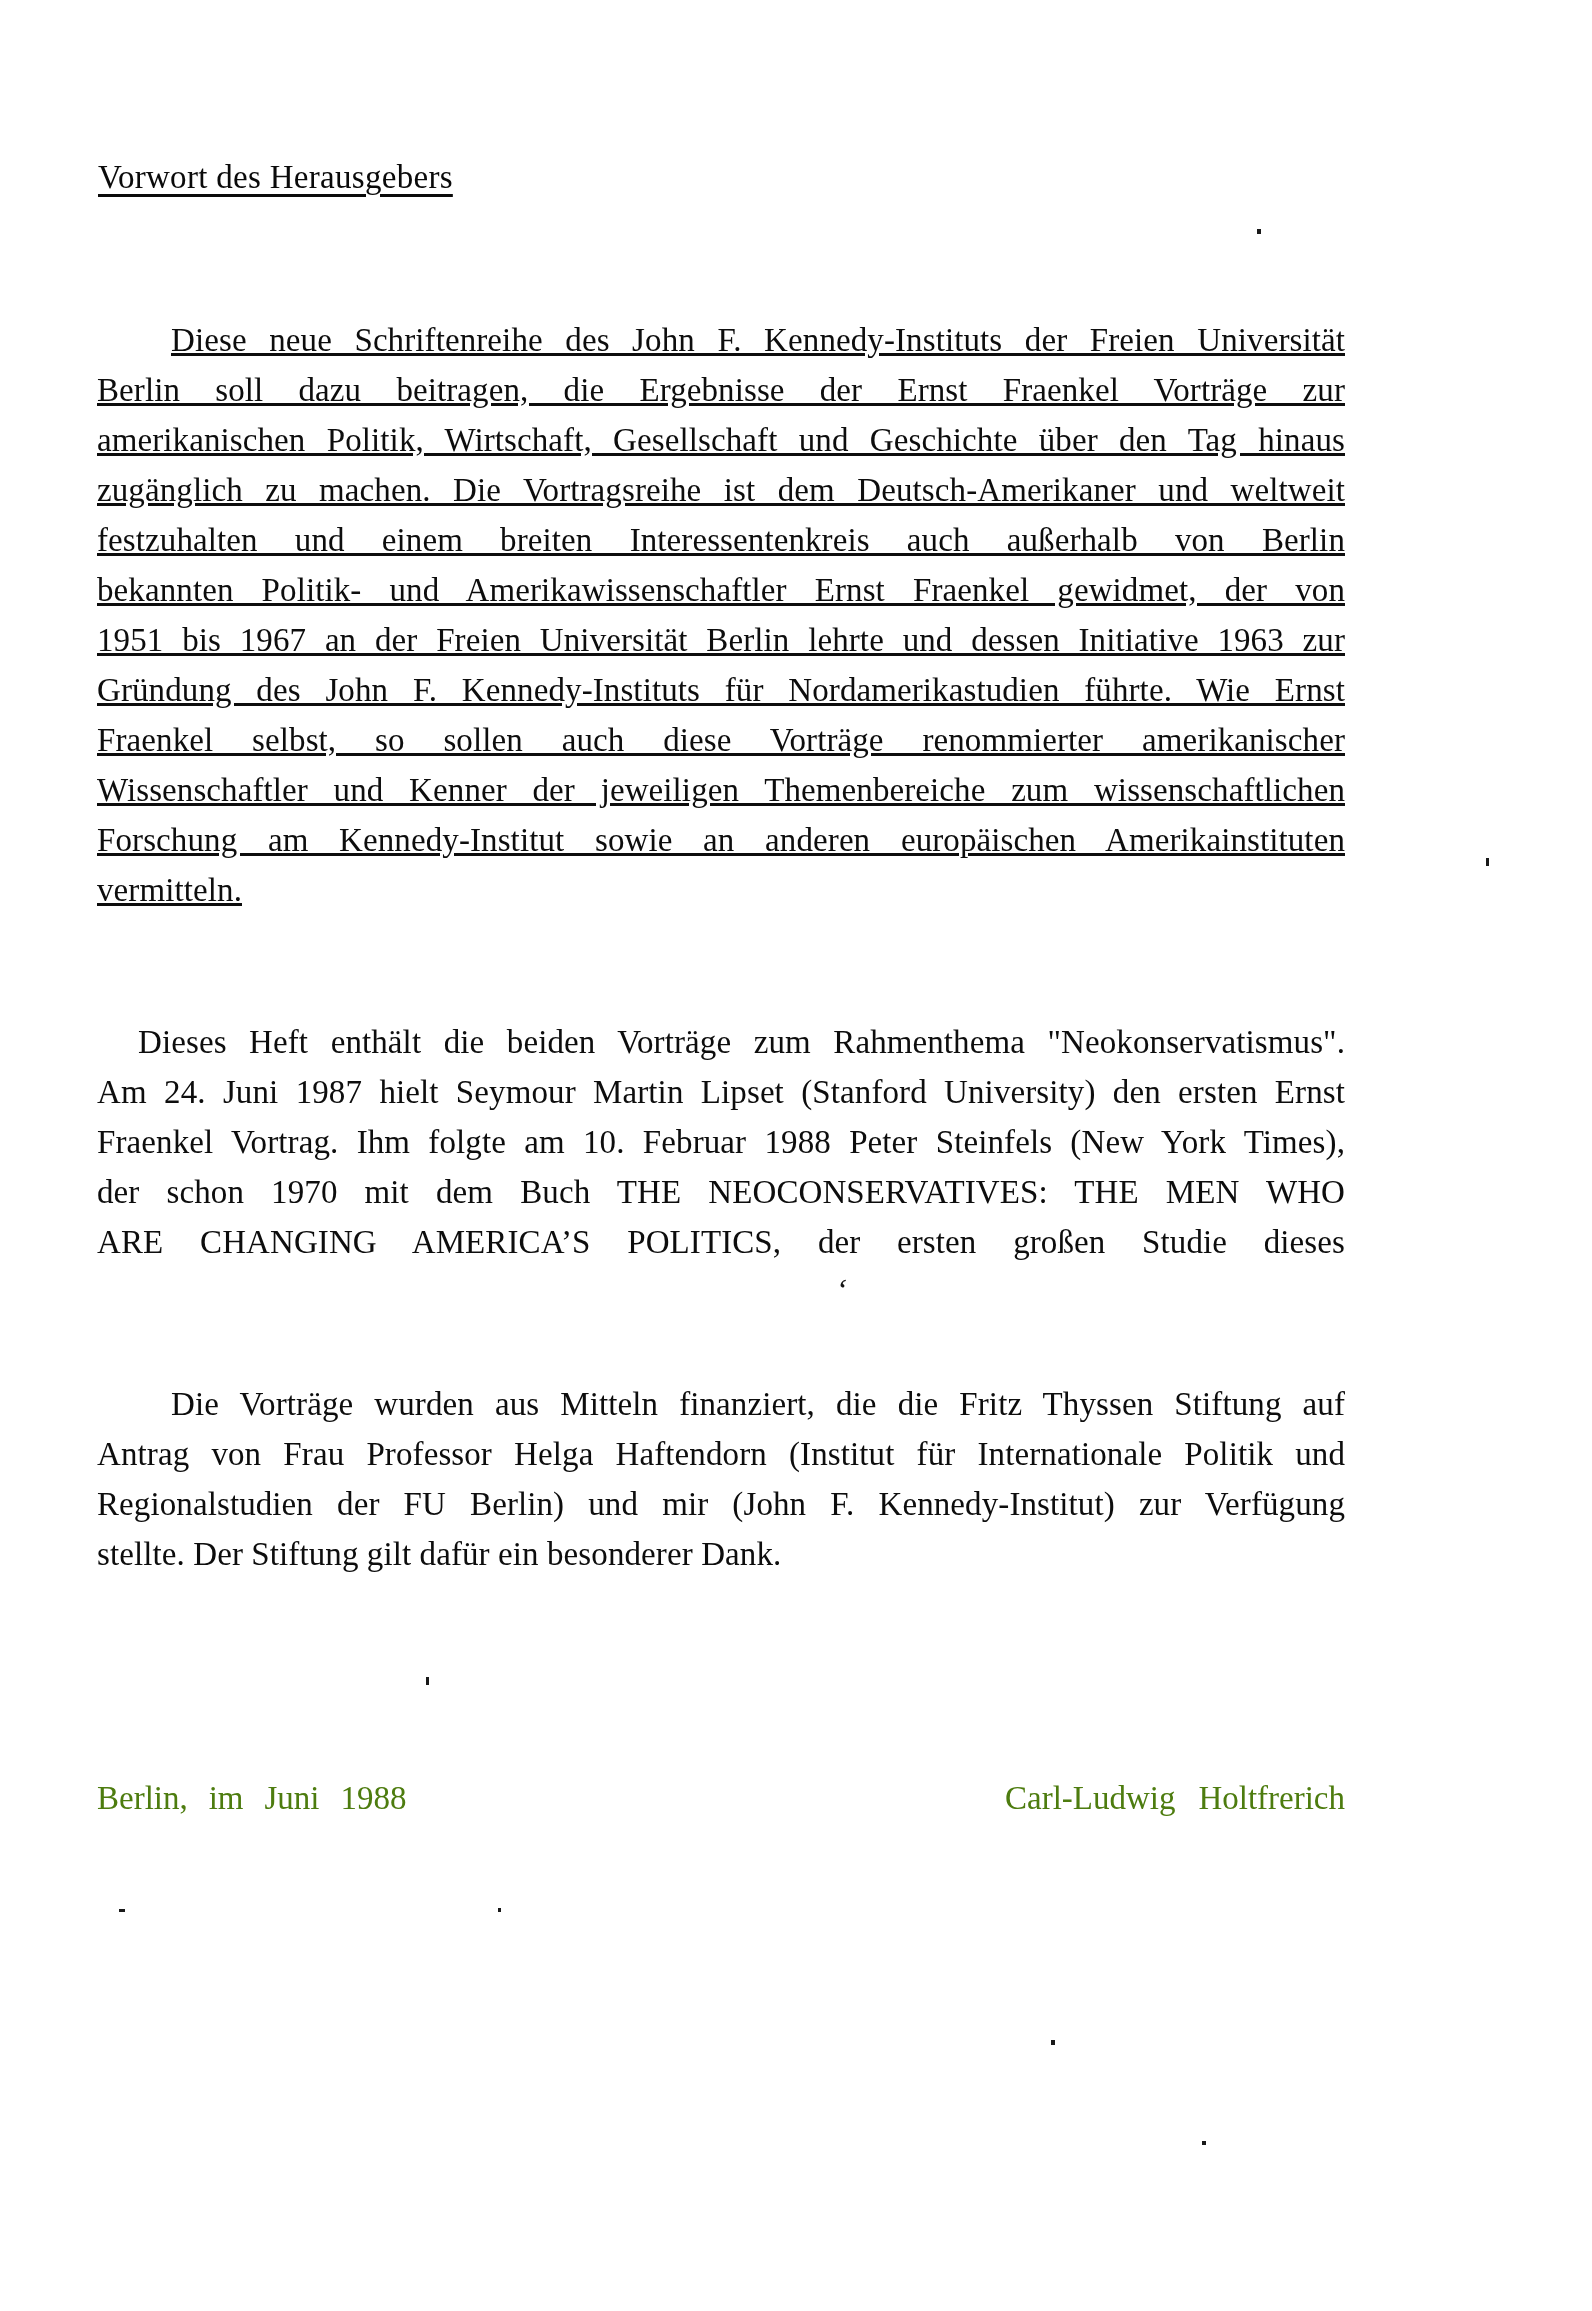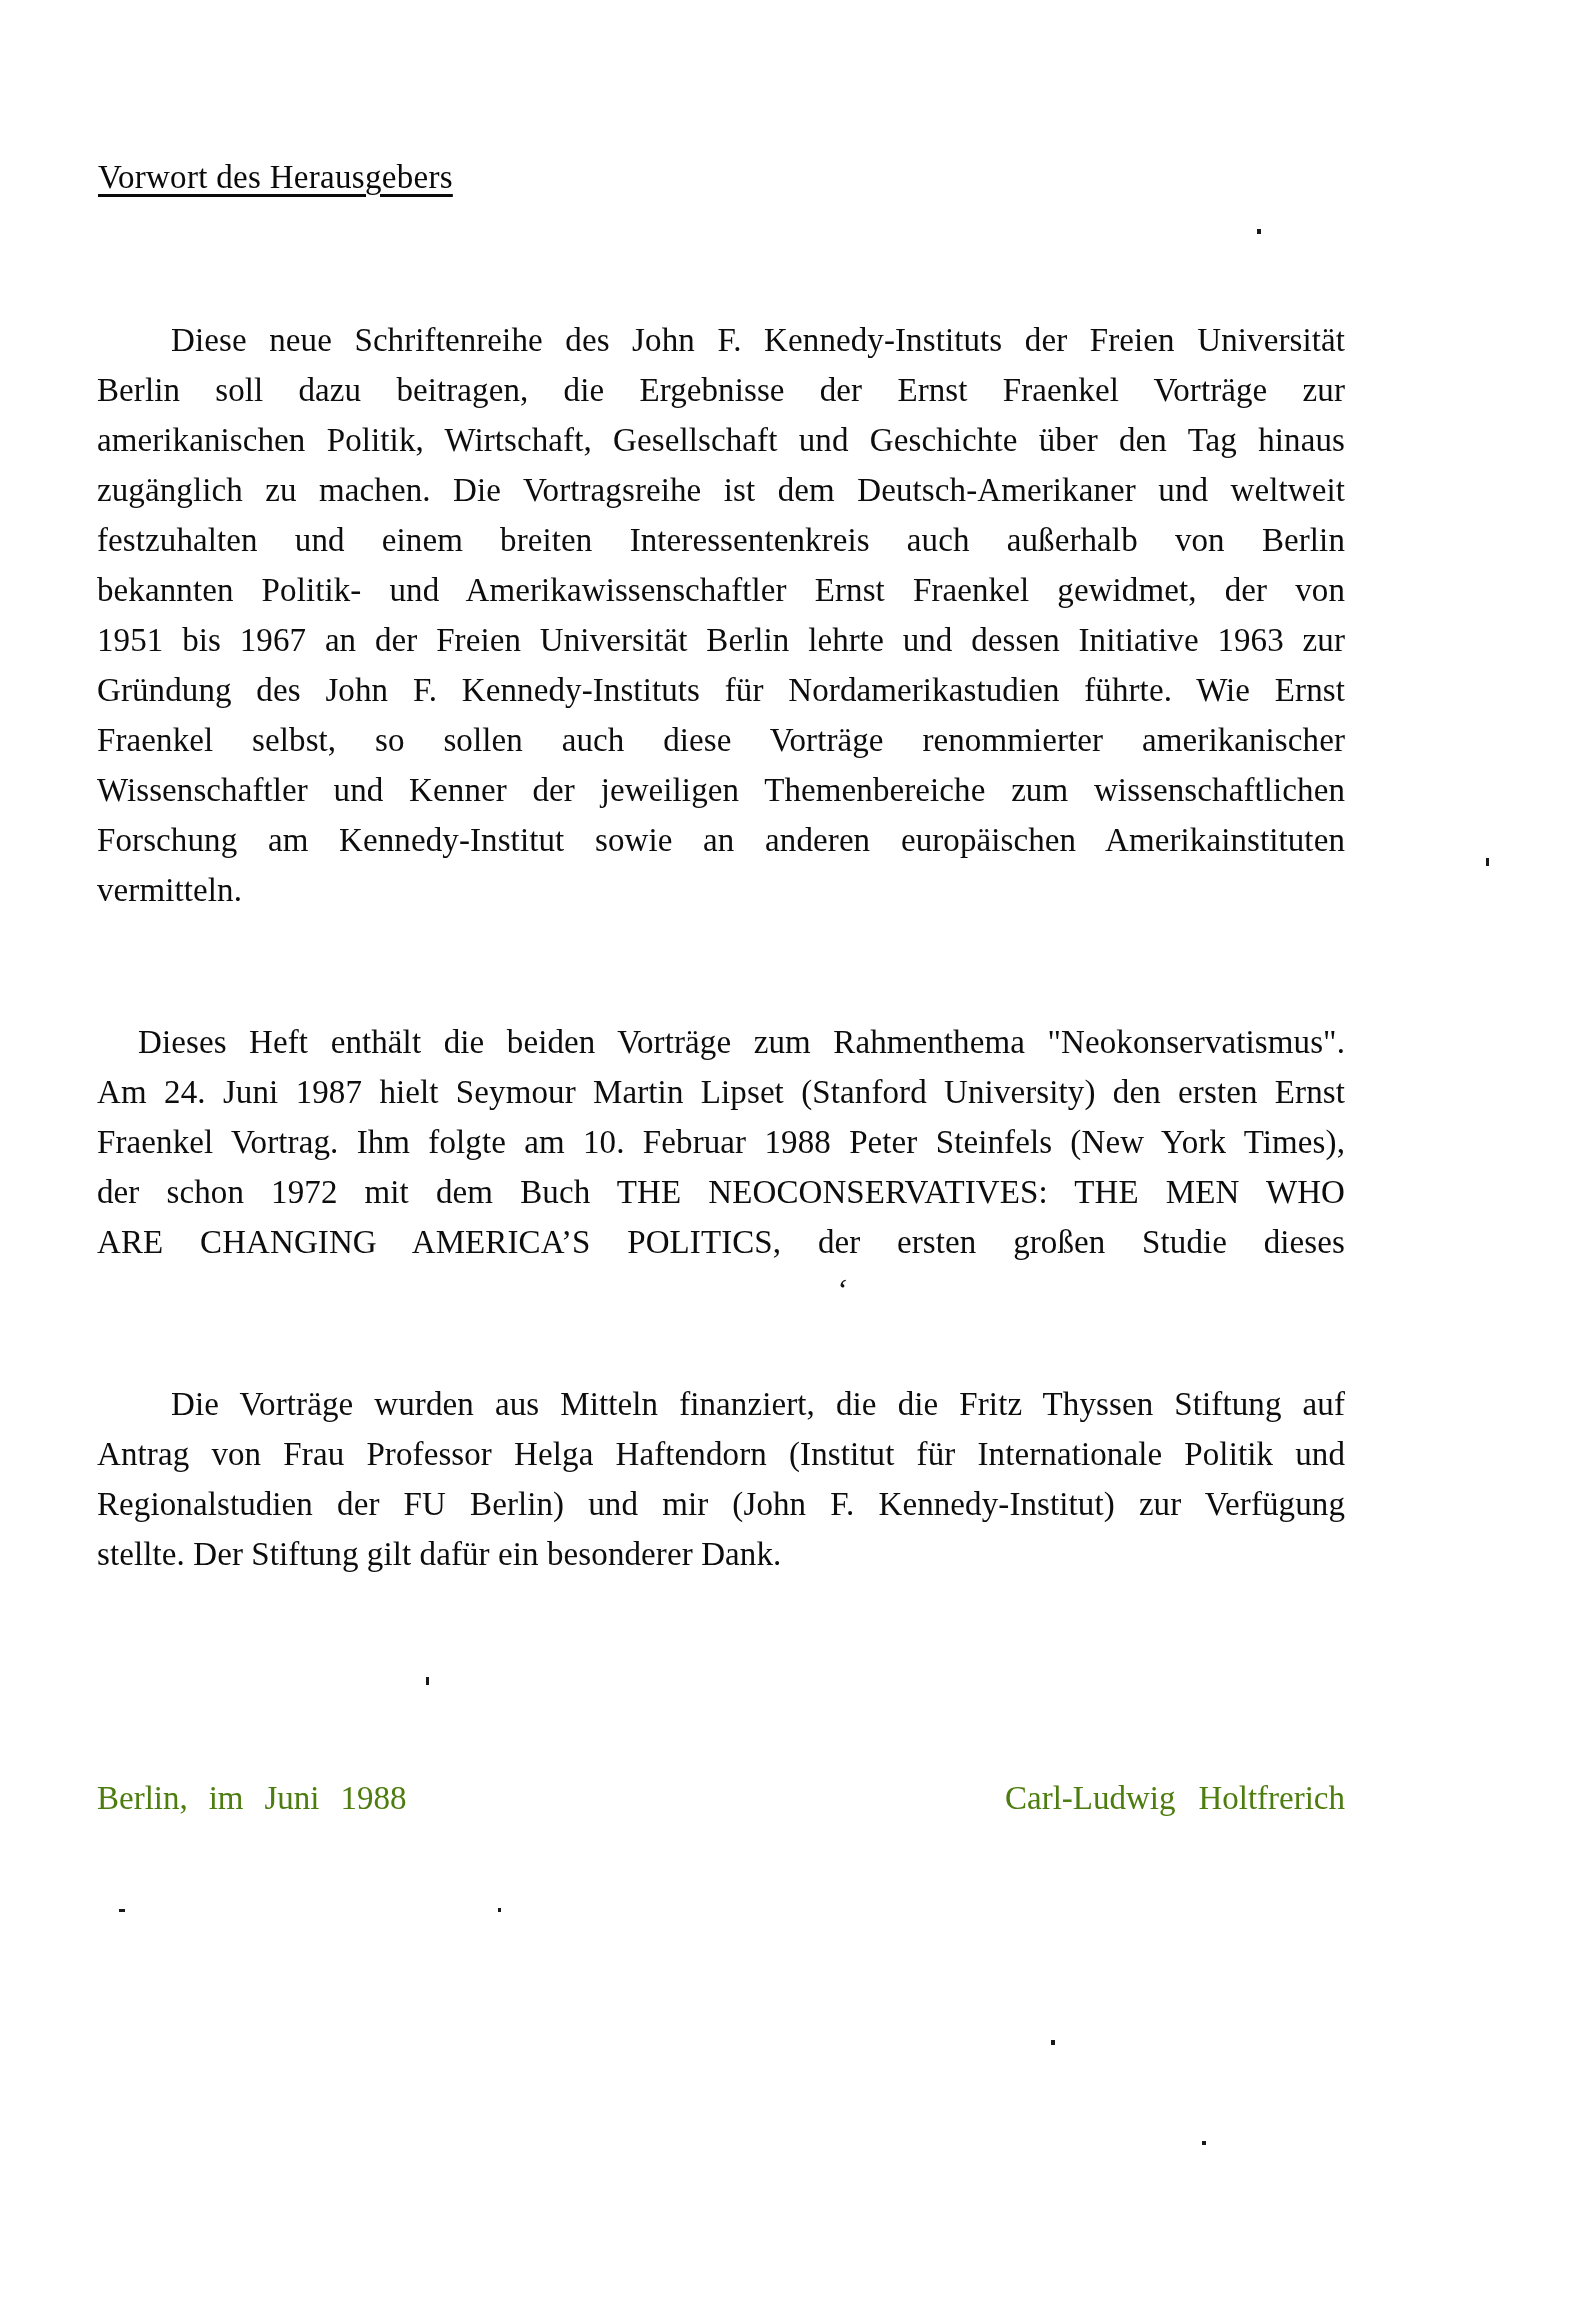--- a/index.html
+++ b/index.html
@@ -32,21 +32,21 @@
   }
   .para {
     position: absolute;
     left: 97px;
     width: 1248px;
     font-size: 33px;
     line-height: 50px;
     letter-spacing: 0.1px;
     color: #0d0d0d;
   }
-  .p1 { top: 315px; }
+  .p1 { top: 315px; text-decoration: underline; }
   .p2 { top: 1017px; }
   .p3 { top: 1379px; }
   .line {
     text-align: justify;
     text-align-last: justify;
   }
   .line.last {
     text-align: center;
     text-align-last: left;
   }
@@ -99,21 +99,21 @@
     <div class="line">Fraenkel selbst, so sollen auch diese Vorträge renommierter amerikanischer</div>
     <div class="line">Wissenschaftler und Kenner der jeweiligen Themenbereiche zum wissenschaftlichen</div>
     <div class="line">Forschung am Kennedy-Institut sowie an anderen europäischen Amerikainstituten</div>
     <div class="line last">vermitteln.</div>
   </div>
 
   <div class="para p2">
     <div class="line ind-sm">Dieses Heft enthält die beiden Vorträge zum Rahmenthema "Neokonservatismus".</div>
     <div class="line">Am 24. Juni 1987 hielt Seymour Martin Lipset (Stanford University) den ersten Ernst</div>
     <div class="line">Fraenkel Vortrag. Ihm folgte am 10. Februar 1988 Peter Steinfels (New York Times),</div>
-    <div class="line">der schon 1972 mit dem Buch THE NEOCONSERVATIVES: THE MEN WHO</div>
+    <div class="line">der schon 1970 mit dem Buch THE NEOCONSERVATIVES: THE MEN WHO</div>
     <div class="line">ARE CHANGING AMERICA’S POLITICS, der ersten großen Studie dieses</div>
     <span class="stray-mark">‘</span>
   </div>
 
   <div class="para p3">
     <div class="line ind-lg">Die Vorträge wurden aus Mitteln finanziert, die die Fritz Thyssen Stiftung auf</div>
     <div class="line">Antrag von Frau Professor Helga Haftendorn (Institut für Internationale Politik und</div>
     <div class="line">Regionalstudien der FU Berlin) und mir (John F. Kennedy-Institut) zur Verfügung</div>
     <div class="line last">stellte. Der Stiftung gilt dafür ein besonderer Dank.</div>
   </div>

